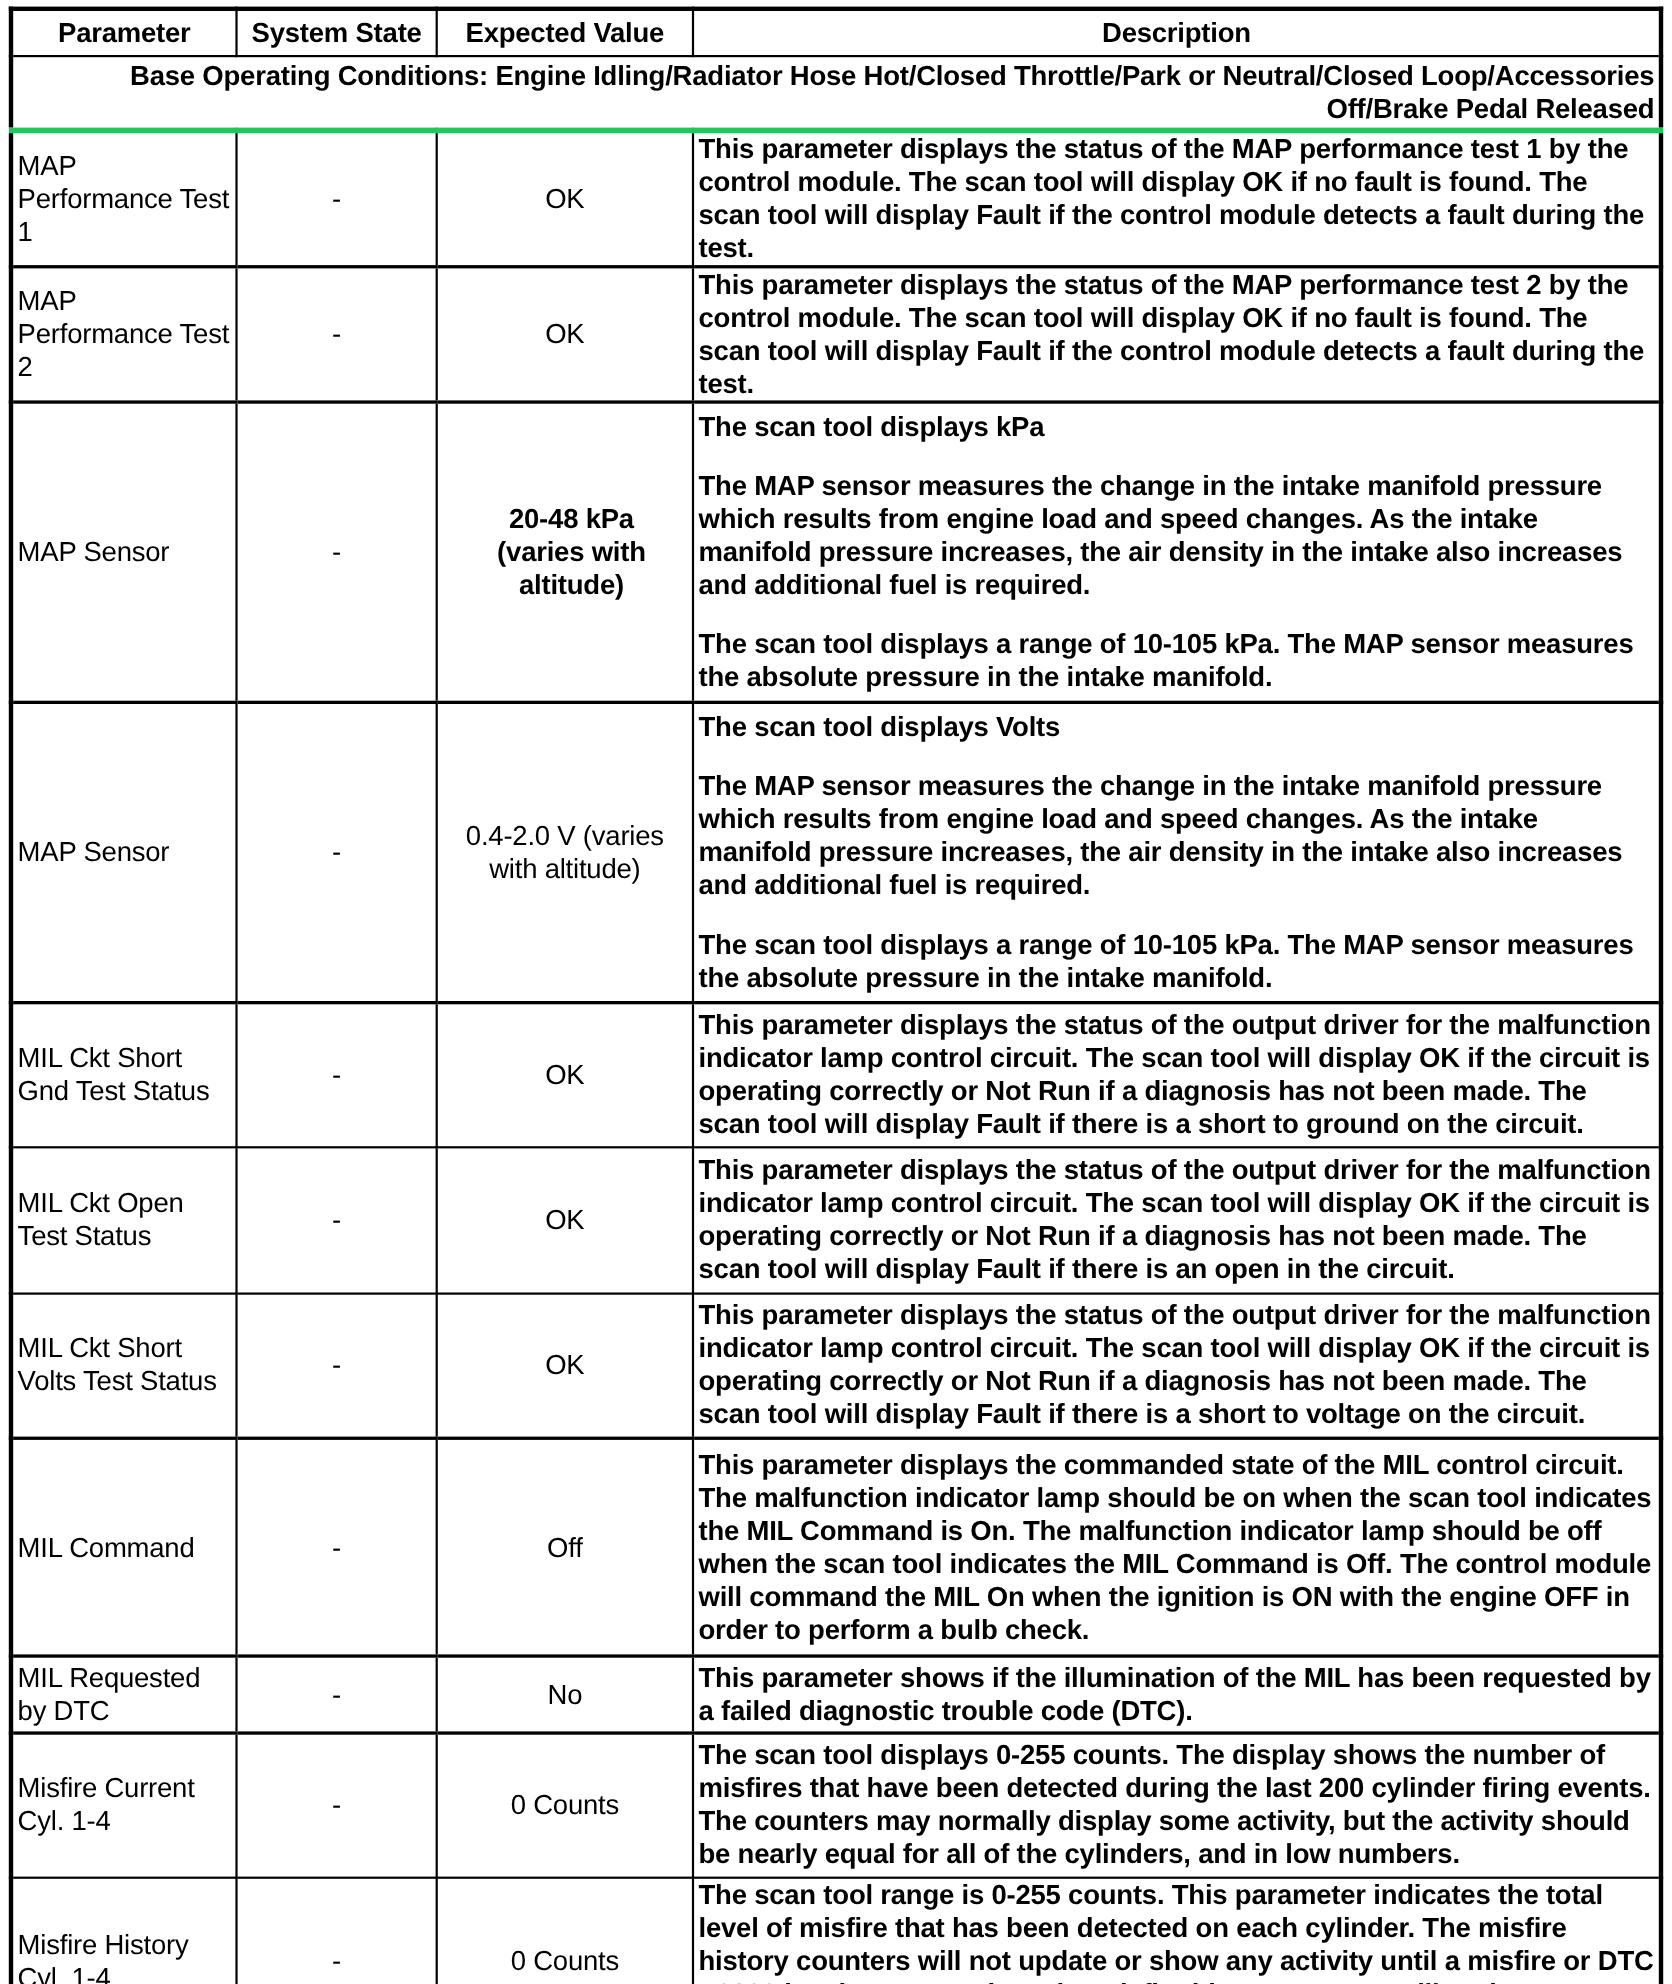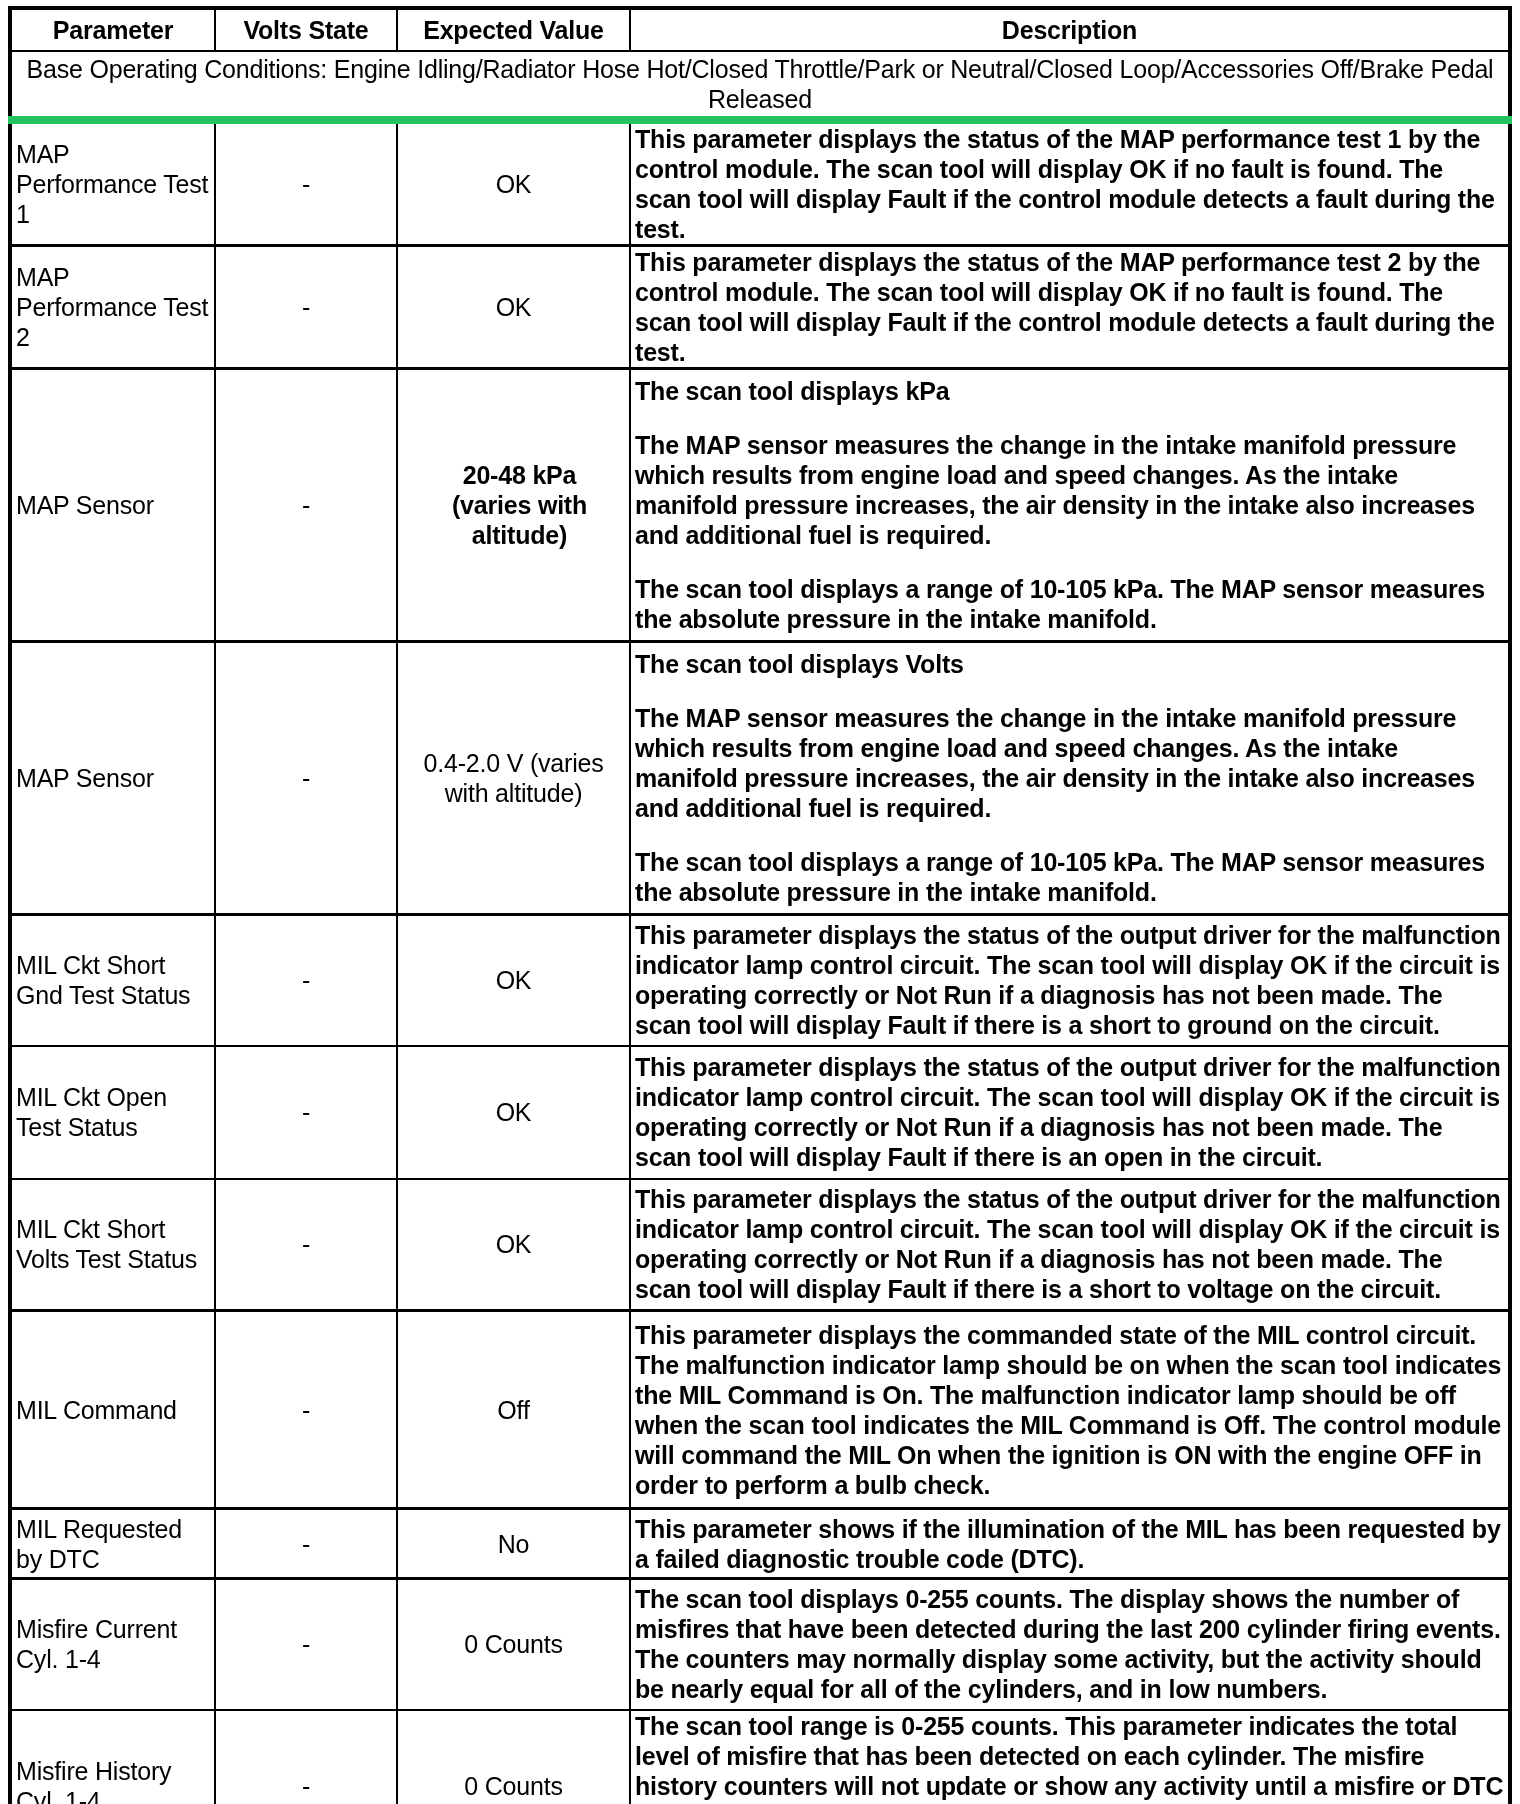--- a/index.html
+++ b/index.html
@@ -21,24 +21,24 @@
     vertical-align: middle;
     letter-spacing: -0.2px;
   }
   table.spec th {
     font-weight: bold;
     text-align: center;
     height: 40px;
     border-bottom-width: 2px;
   }
   tr.cond td {
-    font-weight: normal;
-    text-align: center;
+    font-weight: bold;
+    text-align: right;
     padding-top: 2px; padding-bottom: 2px;
-    border-bottom: 8px solid #22c55e;
+    border-bottom: 5px solid #22c55e;
   }
   td.param { text-align: left; }
   td.state, td.expected { text-align: center; }
   td.desc { text-align: left; padding-top: 2px; padding-bottom: 2px; font-weight: bold; }
   td.desc p { margin: 0; }
   td.desc p + p { margin-top: 24px; }
   tr.thick td { border-bottom-width: 3px; }
   col.c1 { width: 205px; }
   col.c2 { width: 182px; }
   col.c3 { width: 233px; }
@@ -50,21 +50,21 @@
 <table class="spec">
   <colgroup>
     <col class="c1">
       <col class="c2">
       <col class="c3">
       <col class="c4">
   </colgroup>
   <thead>
     <tr>
       <th>Parameter</th>
-      <th>Volts State</th>
+      <th>System State</th>
       <th>Expected Value</th>
       <th>Description</th>
     </tr>
   </thead>
   <tbody id="tbody">
     <tr class="cond">
       <td colspan="4">Base Operating Conditions: Engine Idling/Radiator Hose Hot/Closed Throttle/Park or Neutral/Closed Loop/Accessories Off/Brake Pedal Released</td>
     </tr>
   <tr class="thick" style="height: 103px;">
         <td class="param">MAP Performance Test 1</td>

